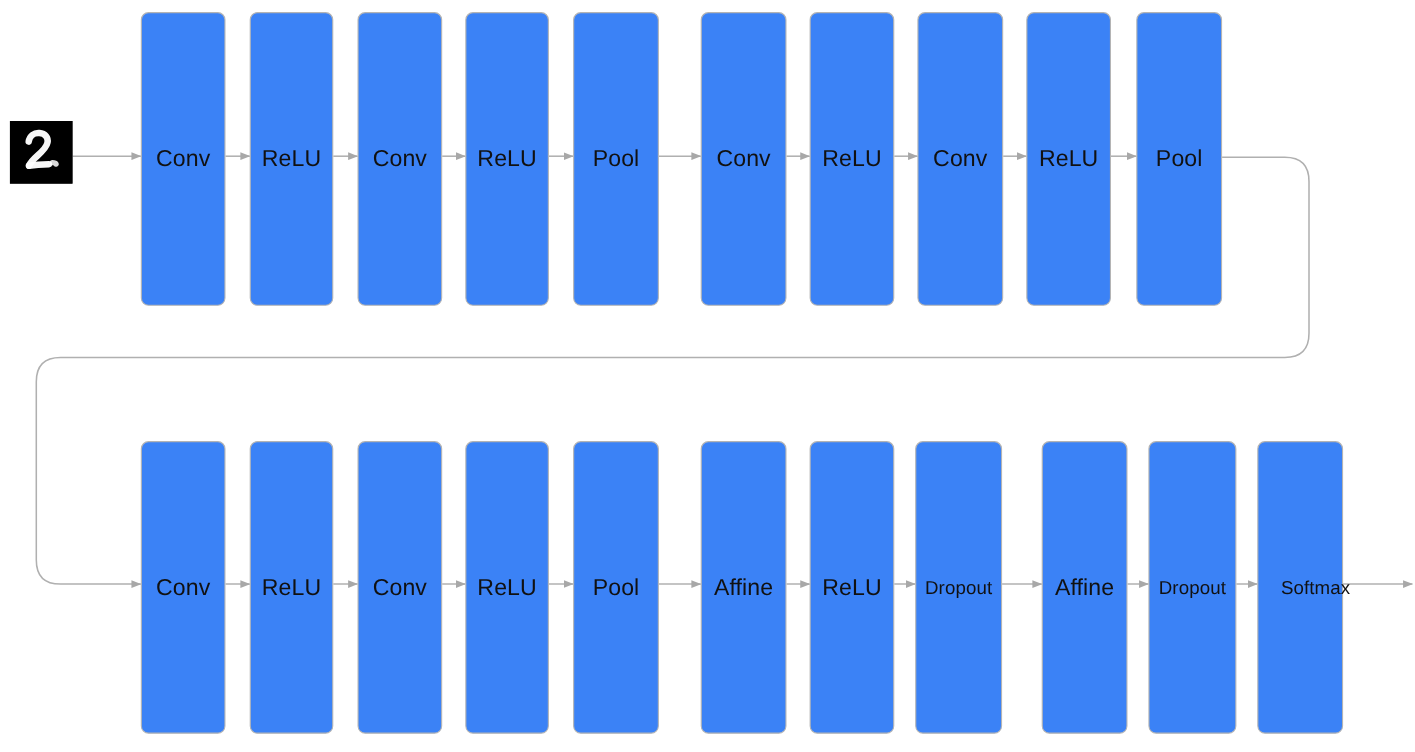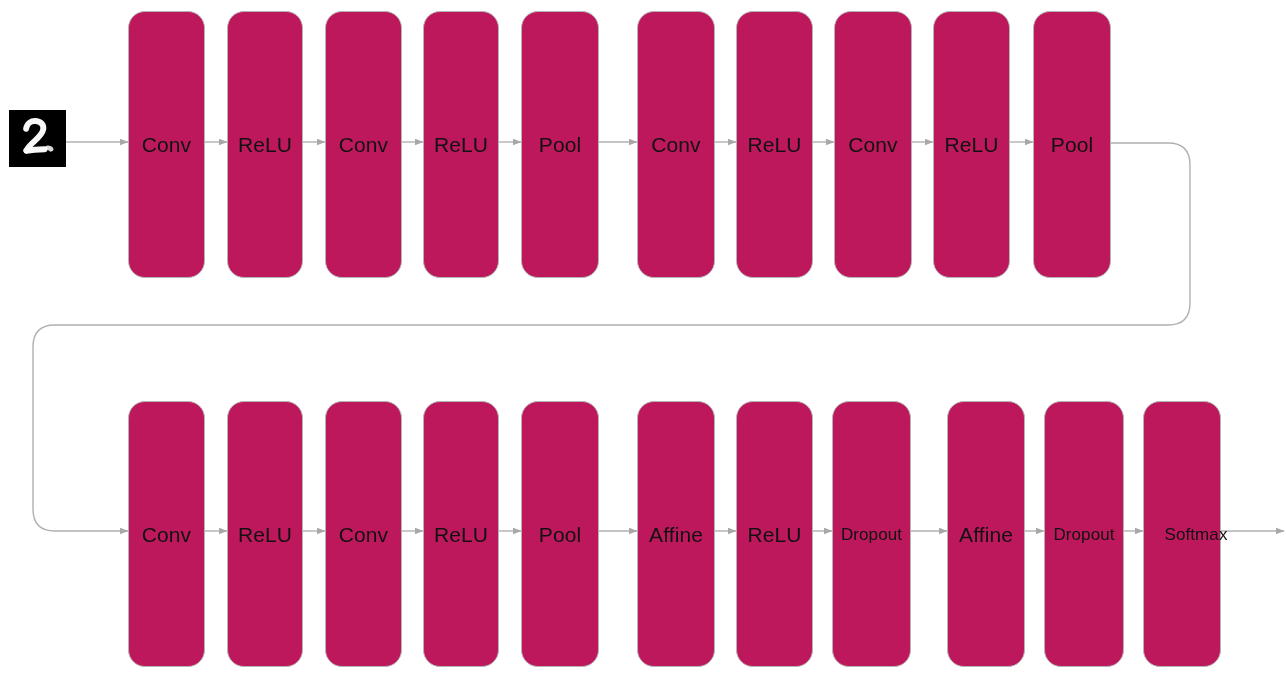--- a/index.html
+++ b/index.html
@@ -22,22 +22,22 @@
     left: 0;
     top: 0;
     width: 1286px;
     height: 684px;
     pointer-events: none;
   }
   .layer-box {
     position: absolute;
     box-sizing: border-box;
     border: 1.3px solid #b4b4b4;
-    border-radius: 17px;
-    background: #be185d;
+    border-radius: 7px;
+    background: #3b82f6;
     display: flex;
     align-items: center;
     justify-content: center;
     text-align: right;
   }
   .layer-label {
     color: #111111;
     font-family: "Liberation Sans", sans-serif;
     font-size: 21px;
     line-height: 1;

